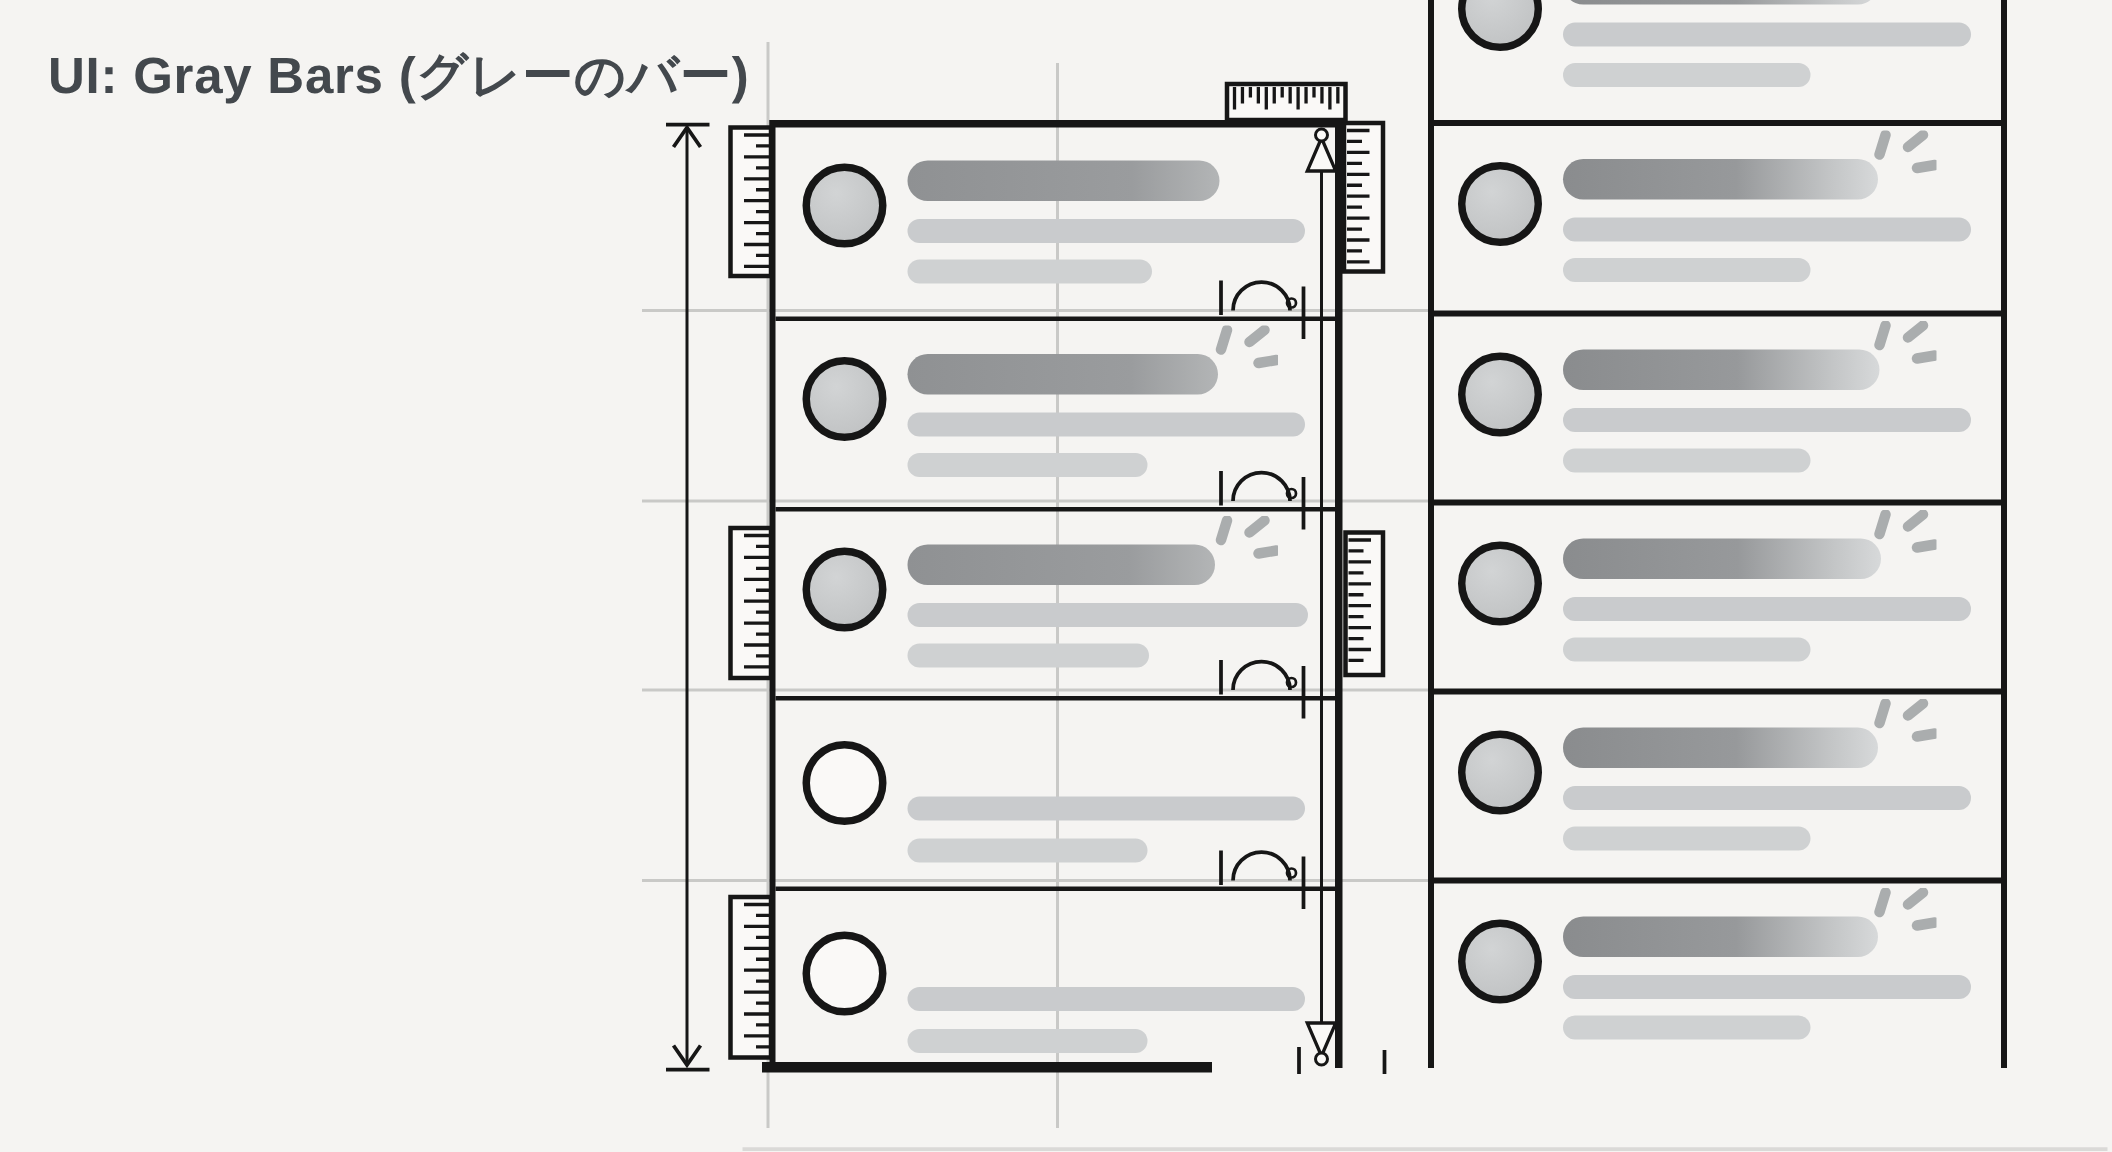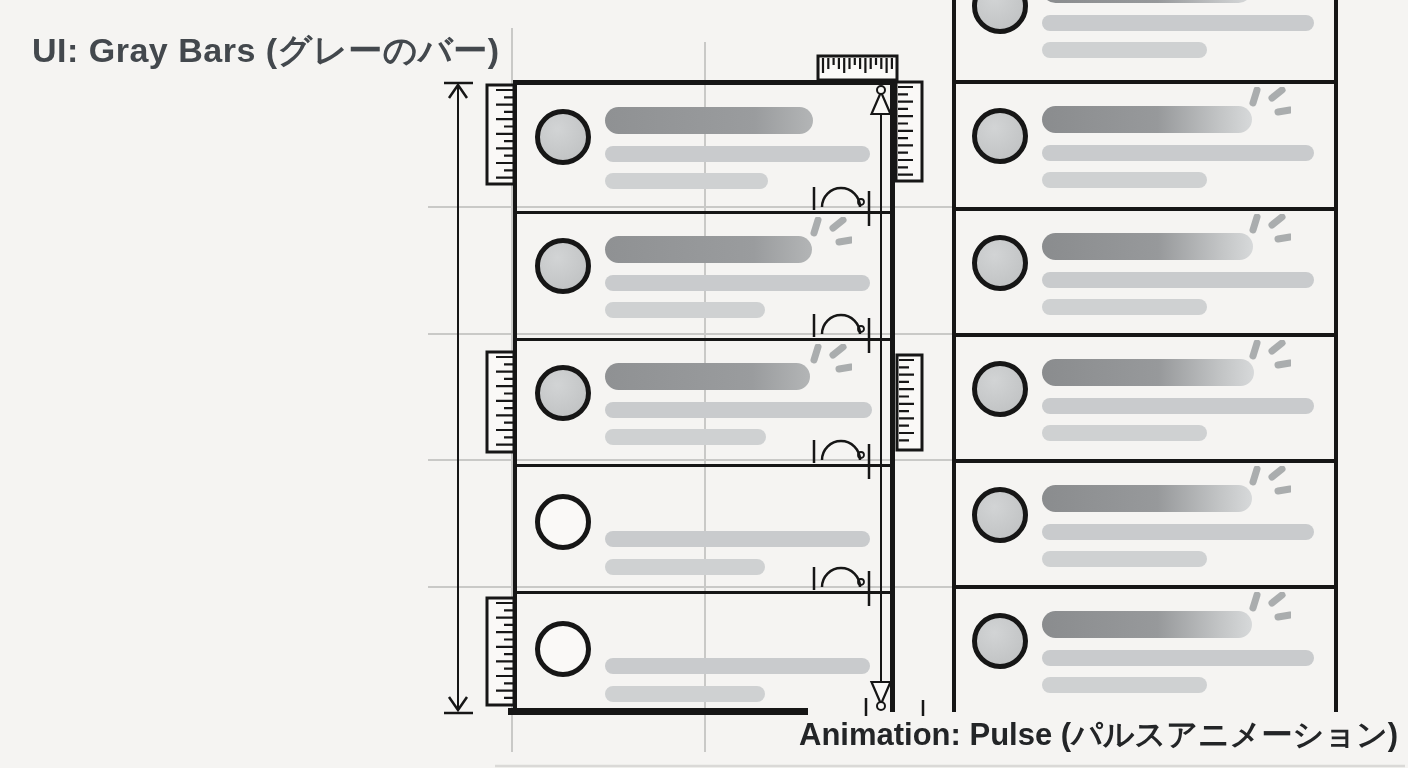--- a/index.html
+++ b/index.html
@@ -277,14 +277,13 @@
           <div class="sparkle"><svg viewBox="0 0 46 44" width="46" height="44">
               <path d="M12 3 L8 16"></path>
               <path d="M27 11 L37 3"></path>
               <path d="M33 25 L45 23"></path>
             </svg></div>
         </div>
       </div>
   </div>
 
   <div class="title">UI: Gray Bars (グレーのバー)</div>
-  <div class="caption">Animation: Pulse (パルスアニメーション)</div>
 </div>
 
 </body></html>

